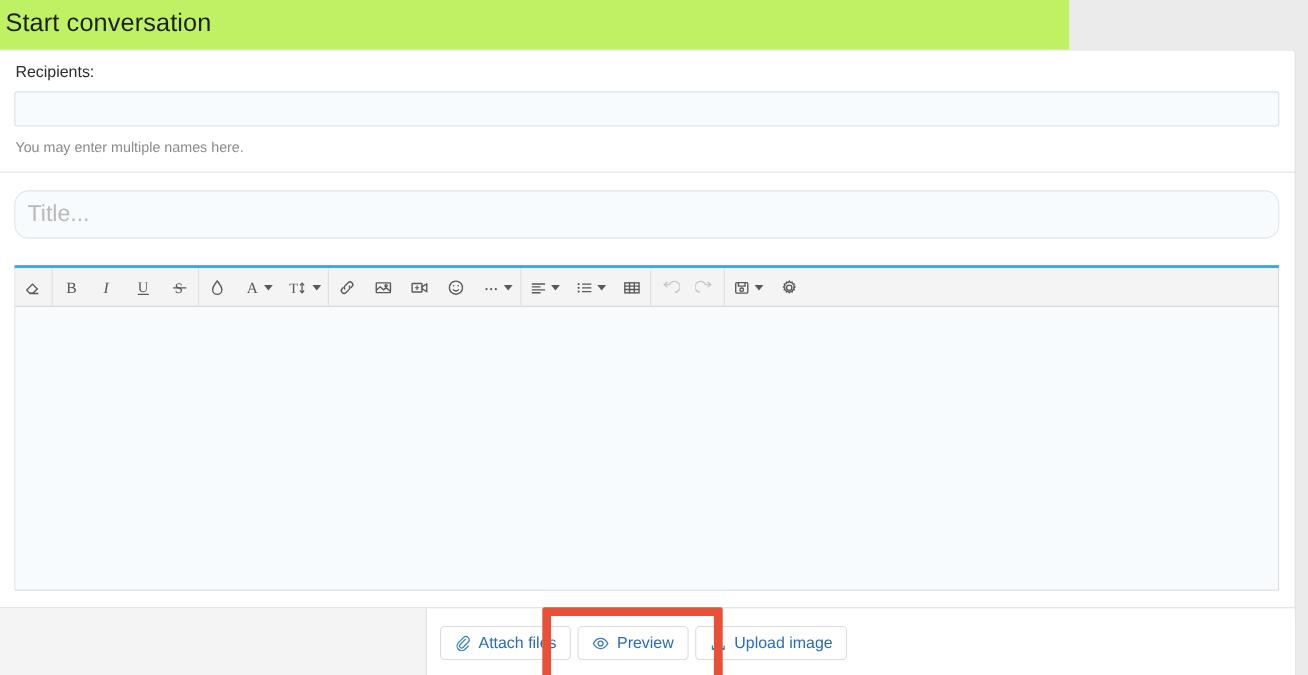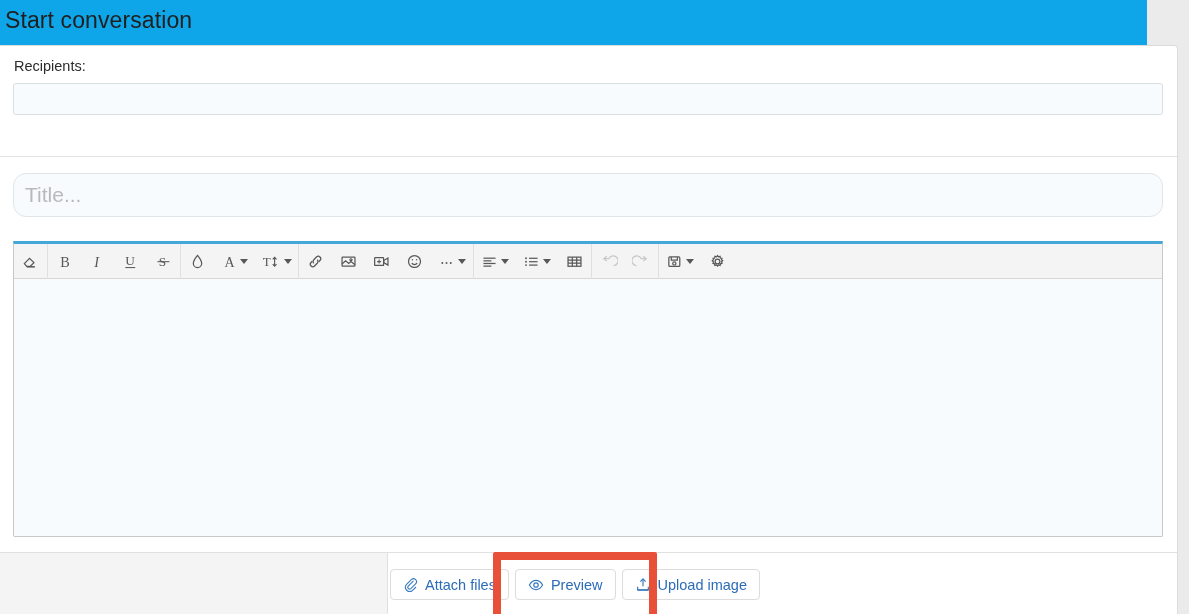--- a/index.html
+++ b/index.html
@@ -8,22 +8,22 @@
     width: 1189px; height: 614px;
     background: #ebebeb;
     font-family: "Liberation Sans", sans-serif;
     overflow: hidden;
   }
 
   #root { position: relative; width: 1189px; height: 614px; }
 
   
   .page-header {
-    position: absolute; left: 0; top: 0; width: 1147px; height: 45px;
-    background: #0ea5e9;
+    position: absolute; left: 0; top: 0; width: 972px; height: 45px;
+    background: #bef264;
   }
   .page-title {
     position: absolute; left: 5px; top: 5px;
     font-size: 23px; color: #1f1f1f; font-weight: 400;
     letter-spacing: .1px; line-height: 30px;
   }
 
   
   .panel {
     position: absolute; left: 0; top: 45px; width: 1178px; height: 582px;
@@ -108,21 +108,21 @@
   .footer {
     position: absolute; left: 0; top: 506px; width: 100%; height: 63px;
     border-top: 1px solid #e0e0e0;
     background: #ffffff;
   }
   .footer-left {
     position: absolute; left: 0; top: 0; width: 388px; height: 100%;
     background: #f4f4f4; border-right: 1px solid #e0e0e0;
   }
   .footer-buttons {
-    position: absolute; left: 390px; top: 16px;
+    position: absolute; left: 400px; top: 16px;
     display: flex; gap: 6px; align-items: center;
   }
   .fbtn {
     height: 31px; padding: 0 12px;
     display: flex; align-items: center; gap: 7px;
     background: #fff; border: 1px solid #dcdcdc; border-radius: 4px;
     color: #2b6cb8; font-size: 14.5px; cursor: pointer;
     font-family: "Liberation Sans", sans-serif; white-space: nowrap;
   }
   .fbtn svg { display: block; }
@@ -144,20 +144,21 @@
 
   <div class="page-header">
     <div class="page-title">Start conversation</div>
   </div>
 
   <div class="panel">
 
     <div class="recipients-block">
       <div class="recipients-label">Recipients:</div>
       <input class="recipients-input" type="text" value="" style="">
+      <div class="recipients-help">You may enter multiple names here.</div>
     </div>
     <div class="section-divider"></div>
 
     <input class="title-input" type="text" placeholder="Title..." style="">
 
     <div class="editor">
       <div class="editor-toolbar">
 
         <div class="tb-group">
           <div class="tb-btn" title="Remove formatting">

